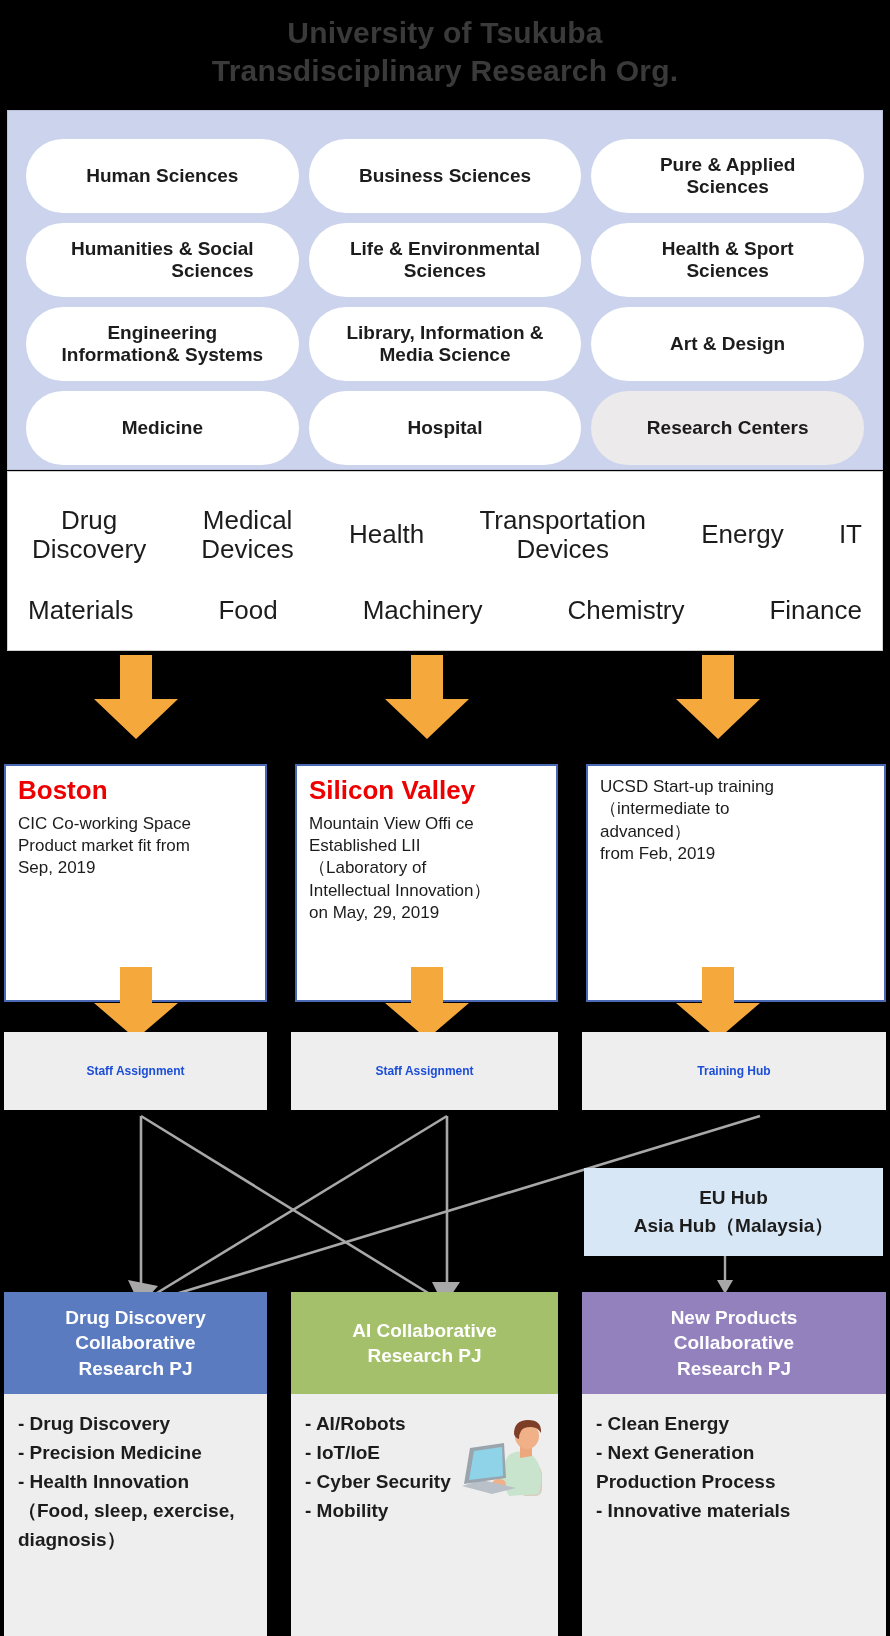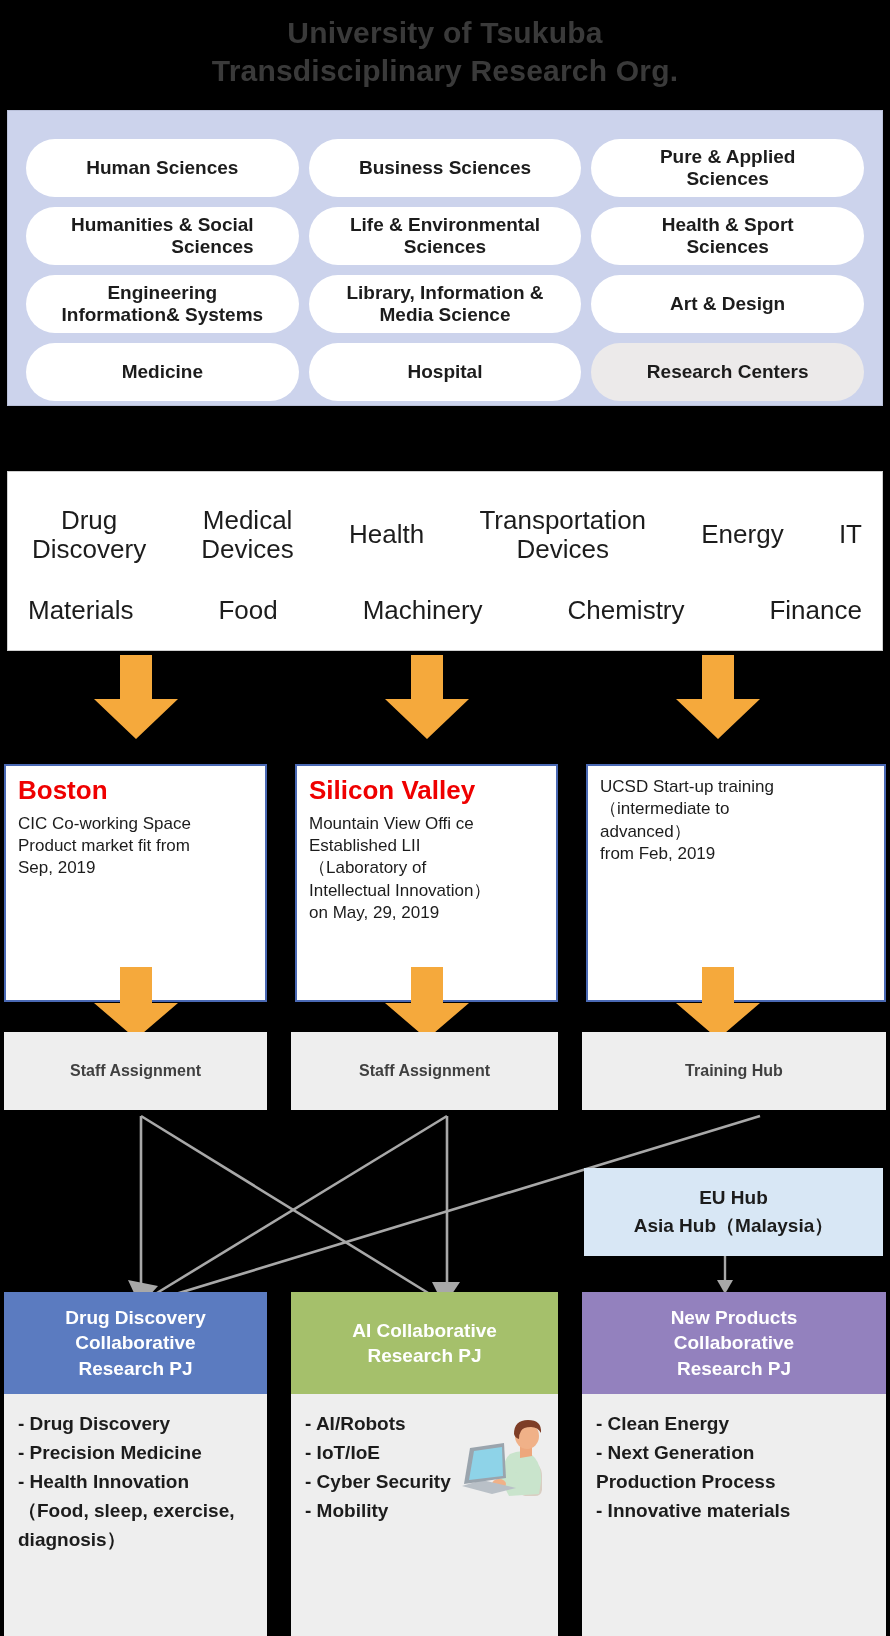--- a/index.html
+++ b/index.html
@@ -19,21 +19,21 @@
   .title-block {
     position: absolute; left: 0; top: 0; width: 890px; height: 104px;
     display: flex; flex-direction: column;
     align-items: center; justify-content: center;
     color: #3a3a3a; font-weight: bold; font-size: 30px; line-height: 1.28;
     letter-spacing: .2px;
   }
 
   
   .dept-panel {
-    position: absolute; left: 7px; top: 110px; width: 876px; height: 296px;
+    position: absolute; left: 7px; top: 110px; width: 876px; height: 360px;
     background: #ccd3ec;
     border: 1px solid #b9c0d9;
     padding: 28px 18px 4px 18px;
   }
   .dept-grid {
     display: grid;
     grid-template-columns: repeat(3, 1fr);
     grid-template-rows: repeat(4, 1fr);
     gap: 10px 10px;
     height: 100%;
@@ -78,21 +78,21 @@
     color: #ef0000; font-weight: bold; font-size: 26px;
     line-height: 1.1; margin-bottom: 8px;
   }
   .loc-body { font-size: 17px; color: #1c1c1c; line-height: 1.32; }
 
   
   .hub-box {
     position: absolute; top: 1032px; height: 78px;
     background: #eeeeee;
     display: flex; align-items: center; justify-content: center;
-    font-weight: bold; font-size: 16px; color: #404040;
+    font-weight: bold; font-size: 12px; color: #1d4ed8;
   }
 
   
   .eu-hub {
     position: absolute; left: 584px; top: 1168px; width: 299px; height: 88px;
     background: #d8e7f5;
     display: flex; flex-direction: column;
     align-items: center; justify-content: center;
     font-weight: bold; font-size: 19px; color: #1c1c1c; line-height: 1.5;
   }

